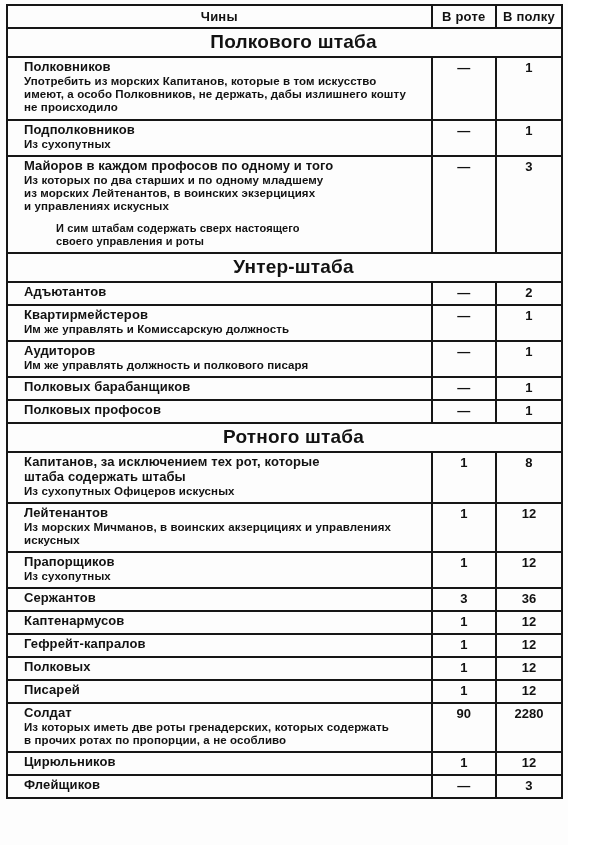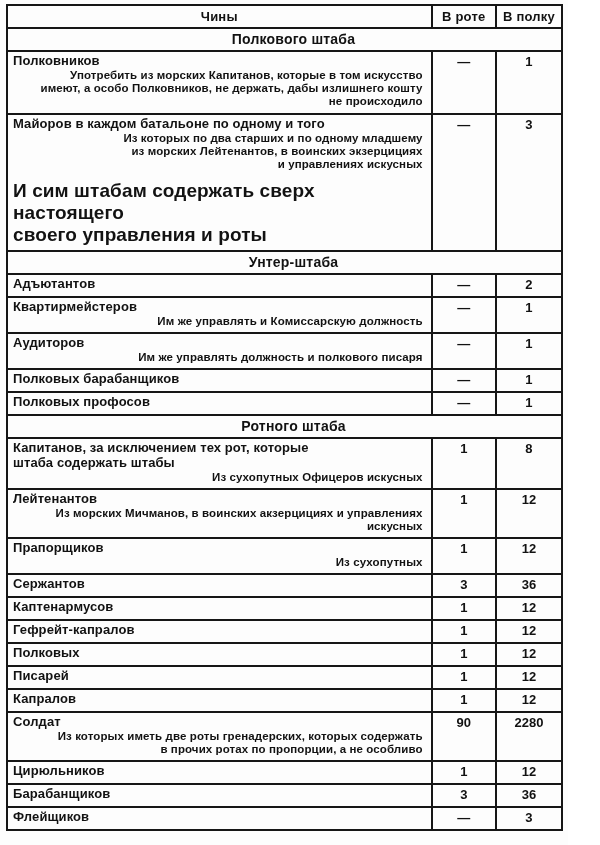--- a/index.html
+++ b/index.html
@@ -26,49 +26,49 @@
     vertical-align: top;
   }
   th.hdr {
     font-size: 13px;
     font-weight: 700;
     text-align: center;
     padding: 3px 2px;
     letter-spacing: 0.2px;
   }
   td.section {
-    font-size: 14px;
+    font-size: 19px;
     font-weight: 700;
     text-align: center;
     padding: 2px 2px 3px 20px;
     letter-spacing: 0.2px;
   }
-  td.rank-cell { padding: 2px 8px 4px 5px; }
+  td.rank-cell { padding: 2px 8px 4px 16px; }
   .rank {
     font-size: 13px;
     font-weight: 700;
     line-height: 1.15;
     white-space: pre-line;
     letter-spacing: 0.1px;
   }
   .note {
     font-size: 11.5px;
     font-weight: 700;
     line-height: 1.15;
     white-space: pre-line;
     letter-spacing: 0.1px;
-    text-align: right;
   }
   .extra {
-    font-size: 19px;
+    font-size: 11px;
     font-weight: 700;
     line-height: 1.15;
     white-space: pre-line;
     margin-top: 9px;
     letter-spacing: 0.1px;
+    margin-left: 32px;
   }
   td.num {
     font-size: 13px;
     font-weight: 700;
     text-align: center;
     padding: 2px 3px 3px 3px;
   }
 </style>
 </head>
 <body>
@@ -96,21 +96,29 @@
             <div class="rank">Полковников</div>
             <div class="note">Употребить из морских Капитанов, которые в том искусство
 имеют, а особо Полковников, не держать, дабы излишнего кошту
 не происходило</div>
           </td>
           <td class="num">—</td>
           <td class="num">1</td>
         </tr>
         <tr>
           <td class="rank-cell">
-            <div class="rank">Майоров в каждом батальоне по одному и того</div>
+            <div class="rank">Подполковников</div>
+            <div class="note">Из сухопутных</div>
+          </td>
+          <td class="num">—</td>
+          <td class="num">1</td>
+        </tr>
+        <tr>
+          <td class="rank-cell">
+            <div class="rank">Майоров в каждом профосов по одному и того</div>
             <div class="note">Из которых по два старших и по одному младшему
 из морских Лейтенантов, в воинских экзерцициях
 и управлениях искусных</div>
             <div class="extra">И сим штабам содержать сверх настоящего
 своего управления и роты</div>
           </td>
           <td class="num">—</td>
           <td class="num">3</td>
         </tr>
         <tr>
@@ -212,47 +220,33 @@
         </tr>
         <tr>
           <td class="rank-cell">
             <div class="rank">Писарей</div>
           </td>
           <td class="num">1</td>
           <td class="num">12</td>
         </tr>
         <tr>
           <td class="rank-cell">
-            <div class="rank">Капралов</div>
-          </td>
-          <td class="num">1</td>
-          <td class="num">12</td>
-        </tr>
-        <tr>
-          <td class="rank-cell">
             <div class="rank">Солдат</div>
             <div class="note">Из которых иметь две роты гренадерских, которых содержать
 в прочих ротах по пропорции, а не особливо</div>
           </td>
           <td class="num">90</td>
           <td class="num">2280</td>
         </tr>
         <tr>
           <td class="rank-cell">
             <div class="rank">Цирюльников</div>
           </td>
           <td class="num">1</td>
           <td class="num">12</td>
-        </tr>
-        <tr>
-          <td class="rank-cell">
-            <div class="rank">Барабанщиков</div>
-          </td>
-          <td class="num">3</td>
-          <td class="num">36</td>
         </tr>
         <tr>
           <td class="rank-cell">
             <div class="rank">Флейщиков</div>
           </td>
           <td class="num">—</td>
           <td class="num">3</td>
         </tr>
       </tbody>
   </table>

